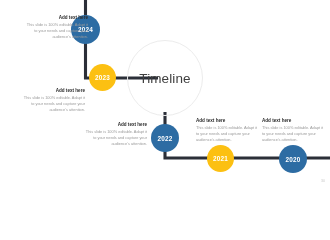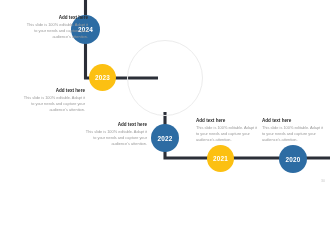--- a/index.html
+++ b/index.html
@@ -105,20 +105,21 @@
 
 <div id="slide">
 
   <svg class="path-svg" viewBox="0 0 330 186" xmlns="http://www.w3.org/2000/svg">
     <path d="M 85.5 -2 L 85.5 78 L 158 78" fill="none" stroke="#2b2f38" stroke-width="3.1" stroke-linecap="butt"></path>
     <path d="M 165 112 L 165 158 L 334 158" fill="none" stroke="#2b2f38" stroke-width="3.1" stroke-linecap="butt"></path>
   </svg>
 
   <div class="title-circle"></div>
 
+  <div class="timeline-title">Timeline</div>
 
   <div class="node blue" style="left:71px; top:15px; width:29px; height:29px;">
     <span>2024</span>
   </div>
 
   <div class="node yellow" style="left:89px; top:64px; width:27px; height:27px;">
     <span>2023</span>
   </div>
 
   <div class="node blue" style="left:151px; top:124px; width:28px; height:28px;">

